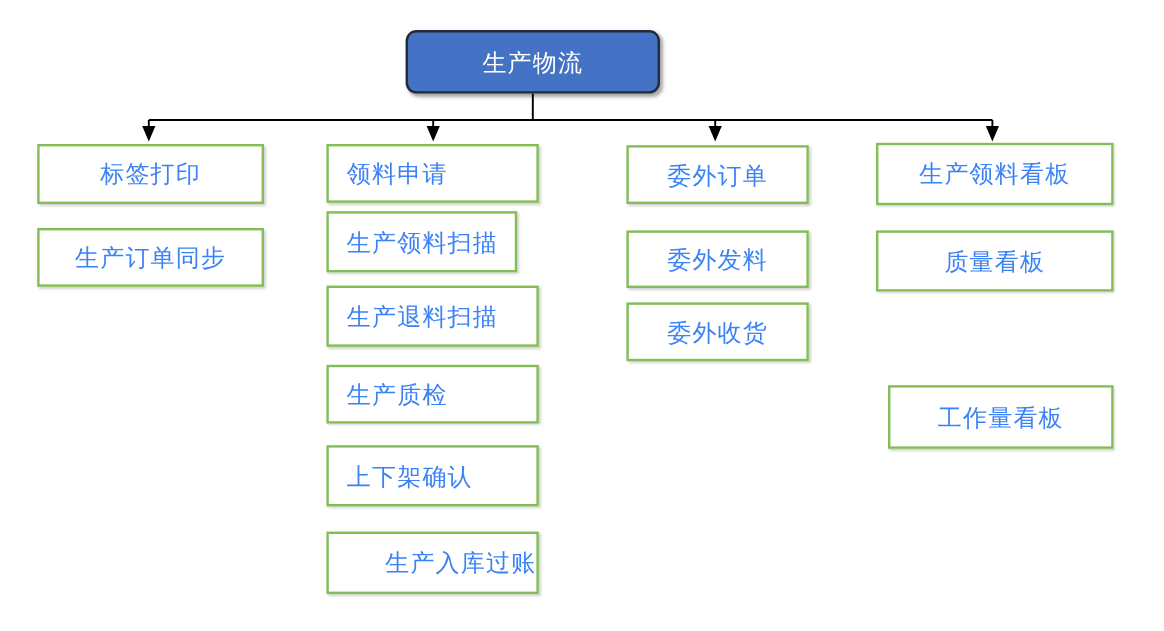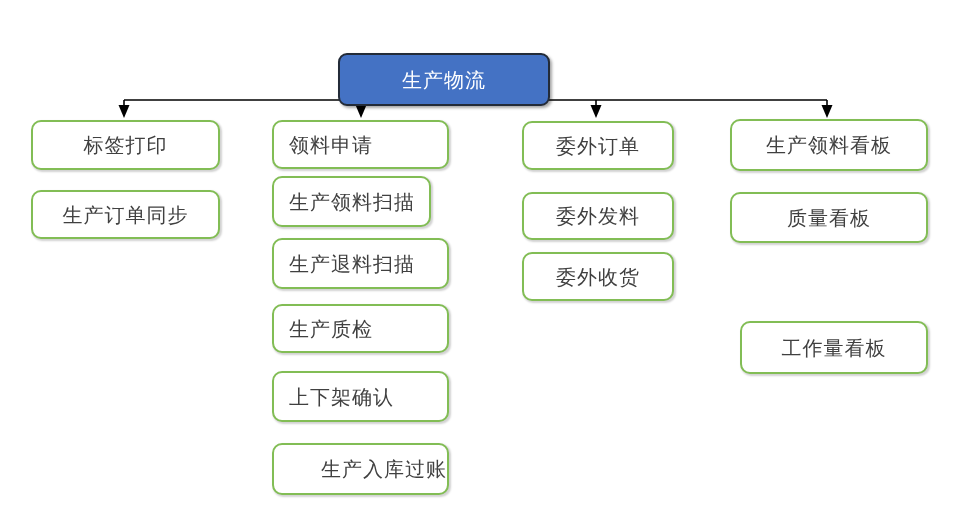--- a/index.html
+++ b/index.html
@@ -31,30 +31,30 @@
   .node-root {
     background: #4472C4;
     border: 2.5px solid #232b38;
     border-radius: 9px;
     color: #ffffff;
     box-shadow: 2px 2px 3px rgba(0,0,0,0.35);
   }
   .node-child {
     background: #ffffff;
     border: 2.5px solid #82bd55;
-    border-radius: 10px;
-    color: #404040;
+    border-radius: 0;
+    color: #3b82f6;
     box-shadow: 1.5px 1.5px 2px rgba(0,0,0,0.18);
   }
   .node-left {
     justify-content: flex-start;
     padding-left: 15px;
   }
   
-  .p-root { left: 338px; top: 25px;  width: 212px; height: 53px; margin-top: 28px; }
+  .p-root { left: 338px; top: 25px;  width: 212px; height: 53px; }
 
   .p-c1-0 { left: 31px;  top: 120px; width: 189px; height: 50px; }
   .p-c1-1 { left: 31px;  top: 190px; width: 189px; height: 49px; }
 
   .p-c2-0 { left: 272px; top: 120px; width: 177px; height: 49px; }
   .p-c2-1 { left: 272px; top: 176px; width: 159px; height: 51px; }
   .p-c2-2 { left: 272px; top: 238px; width: 177px; height: 51px; }
   .p-c2-3 { left: 272px; top: 304px; width: 177px; height: 49px; }
   .p-c2-4 { left: 272px; top: 371px; width: 177px; height: 51px; }
   .p-c2-5 { left: 272px; top: 443px; width: 177px; height: 52px; justify-content: flex-end; }

